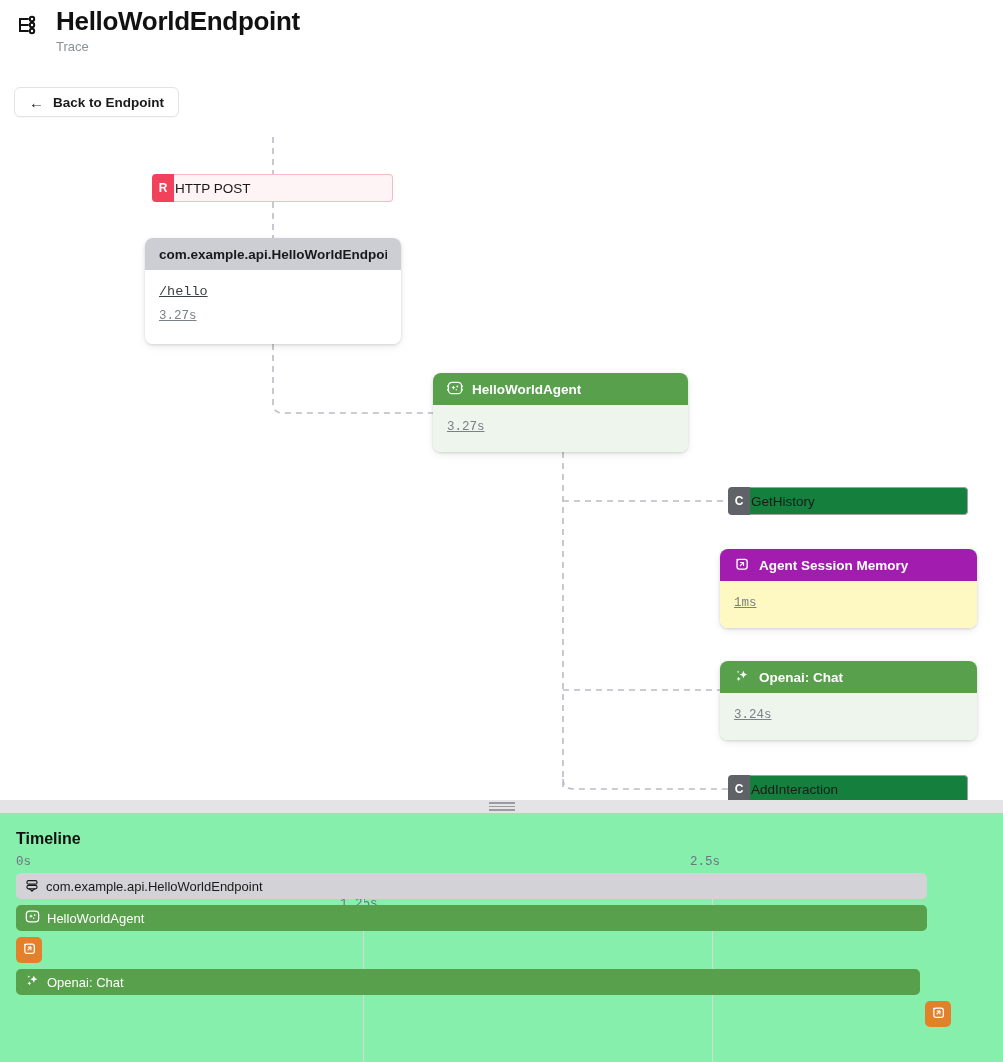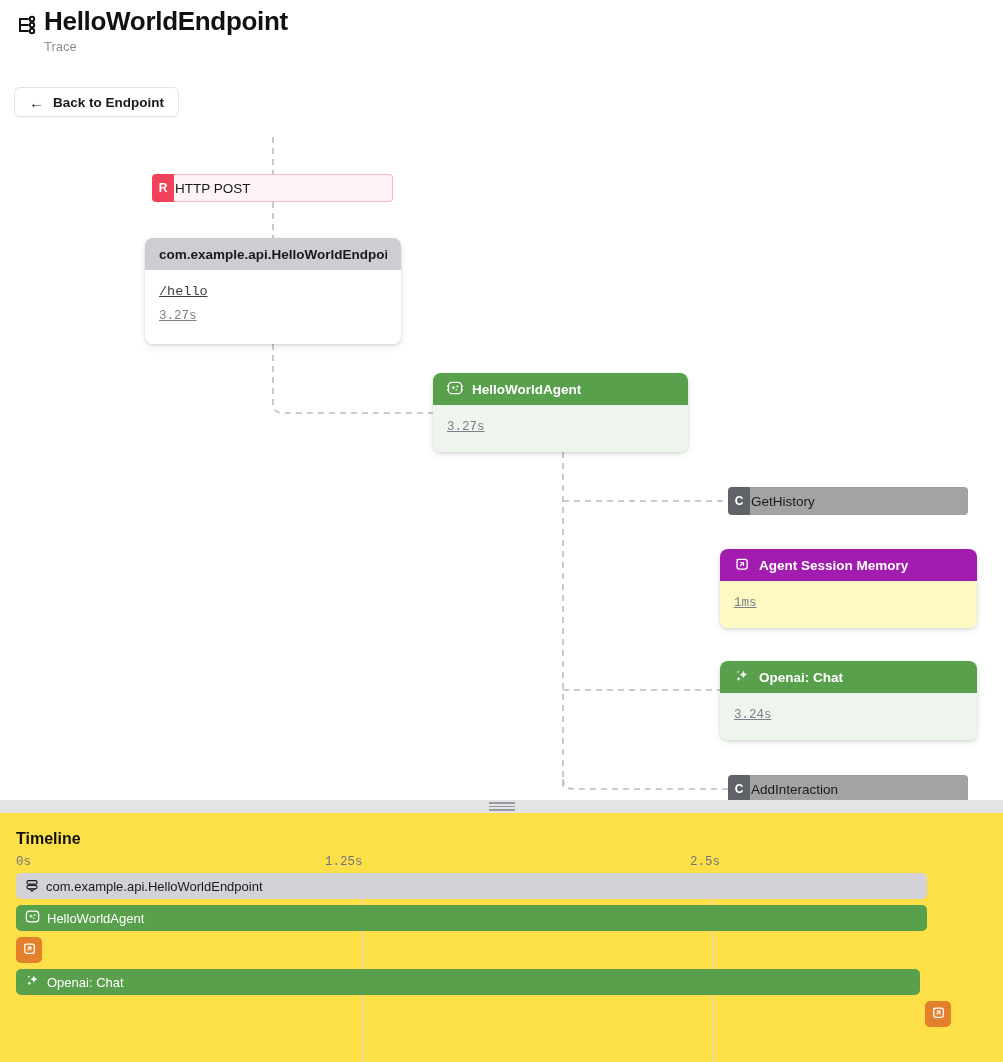--- a/index.html
+++ b/index.html
@@ -6,21 +6,21 @@
   html, body {
     width: 1003px; height: 1062px;
     background: #ffffff;
     font-family: "Liberation Sans", sans-serif;
     color: #1a1a1a;
     overflow: hidden;
   }
   .page { position: relative; width: 1003px; height: 1062px; }
 
   
-  .header { position: absolute; left: 14px; top: 6px; display: flex; align-items: flex-start; }
+  .header { position: absolute; left: 14px; top: 6px; display: flex; align-items: flex-start; gap: 12px; }
   .trace-icon { width: 30px; height: 30px; margin-top: 4px; flex: none; }
   .title-wrap { display: flex; flex-direction: column; }
   .page-title { font-size: 26px; font-weight: 700; letter-spacing: -0.3px; line-height: 30px; color: #111; }
   .page-subtitle { font-size: 13px; color: #8a8f98; margin-top: 3px; line-height: 16px; }
 
   
   .back-btn {
     position: absolute; left: 14px; top: 87px;
     height: 30px; display: flex; align-items: center; gap: 9px;
     padding: 0 14px; background: #fff; border: 1px solid #e2e3e6;
@@ -42,21 +42,21 @@
     font-size: 12px; font-weight: 600; color: #fff;
     border-radius: 4px 0 0 4px;
   }
   .bar-body {
     flex: 1; display: flex; align-items: center; padding-left: 1px;
     font-size: 13.5px; color: #1a1a1a; border-radius: 0 4px 4px 0;
   }
   .bar-node.root .bar-badge { background: #f2415a; }
   .bar-node.root .bar-body { background: #fef3f5; border: 1px solid #f8b9c4; border-left: none; }
   .bar-node.call .bar-badge { background: #5f6368; }
-  .bar-node.call .bar-body { background: #a3a3a3; border: 1px solid #9aa0a6; border-left: none; }
+  .bar-node.call .bar-body { background: #15803d; border: 1px solid #9aa0a6; border-left: none; }
 
   
   .card-node {
     border-radius: 8px; overflow: hidden; background: #fff;
     box-shadow: 0 1px 3px rgba(0,0,0,.14), 0 3px 8px rgba(0,0,0,.07);
   }
   .card-head {
     height: 32px; display: flex; align-items: center; gap: 9px;
     padding: 0 14px; font-size: 13.5px; font-weight: 700;
   }
@@ -76,21 +76,21 @@
 
   
   .splitter {
     position: absolute; left: 0; top: 800px; width: 1003px; height: 13px;
     background: #e4e4e6; cursor: row-resize; display: flex; align-items: center; justify-content: center;
   }
   .grip { display: flex; flex-direction: column; gap: 2px; }
   .grip i { display: block; width: 26px; height: 1.6px; background: #9a9a9f; }
 
   
-  .timeline-pane { position: absolute; left: 0; top: 813px; width: 1003px; height: 249px; background: #fde047; }
+  .timeline-pane { position: absolute; left: 0; top: 813px; width: 1003px; height: 249px; background: #86efac; }
   .timeline-title { position: absolute; left: 16px; top: 17px; font-size: 16px; font-weight: 700; color: #111; }
   .tl-axis { position: absolute; left: 0; top: 42px; width: 982px; height: 18px; }
   .tl-tick {
     position: absolute; font-family: "Liberation Mono", monospace;
     font-size: 12.5px; color: #6d7480; top: 0;
   }
   .tl-grid { position: absolute; top: 60px; width: 1px; background: #d8d8dc; }
   .tl-rows { position: absolute; left: 0; top: 60px; width: 1003px; }
   .tl-row { position: relative; height: 32px; }
   .tl-bar {
@@ -249,21 +249,21 @@
         <i></i>
         <i></i>
       </span>
   </div>
 
   <div class="timeline-pane">
     <div class="timeline-title">Timeline</div>
 
     <div class="tl-axis">
       <span class="tl-tick" style="left:16px;">0s</span>
-      <span class="tl-tick" style="left:325px;">1.25s</span>
+      <span class="tl-tick" style="left:340px;margin-top:42px;">1.25s</span>
       <span class="tl-tick" style="left:690px;">2.5s</span>
     </div>
 
     <div class="tl-grid" style="left:363px; height:189px;"></div>
     <div class="tl-grid" style="left:712px; height:189px;"></div>
 
     <div class="tl-rows">
 
       <div class="tl-row">
         <div class="tl-bar gray" style="left:16px; width:911px;">

